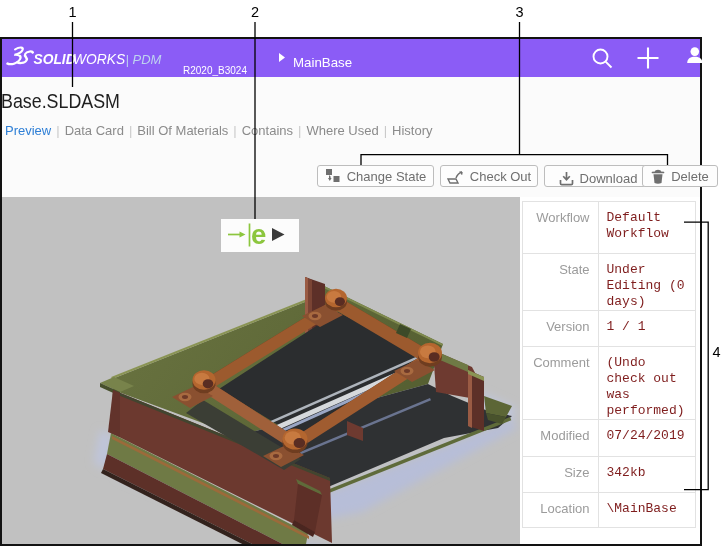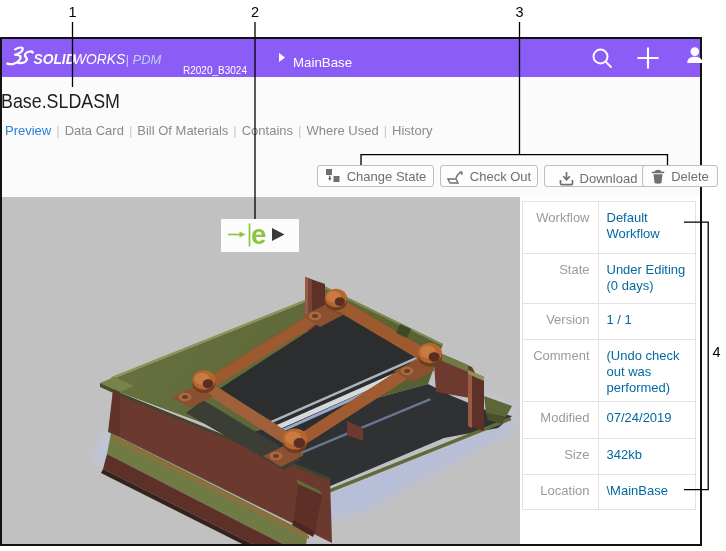--- a/index.html
+++ b/index.html
@@ -16,21 +16,21 @@
   #btns{position:absolute;left:0;top:126px;width:664px;height:24px;margin-left:16px;}
   .btn{position:absolute;top:0;height:22px;border:1px solid #bdbdbd;border-radius:3px;background:#fdfdfd;color:#6f6f6f;font-size:13px;display:flex;align-items:center;justify-content:center;}
   .btn svg{margin-right:6px;}
   #main{position:absolute;left:0;top:158px;width:698px;height:347px;background:#ffffff;}
   #gray{position:absolute;left:0;top:0;width:518px;height:347px;background:#c1c1c1;overflow:hidden;}
   #edrw{position:absolute;left:219px;top:22px;width:78px;height:33px;background:#fcfcfc;}
   #panel{position:absolute;left:518px;top:0;width:180px;height:347px;background:#ffffff;}
   table.info{position:absolute;left:1.5px;top:4px;border-collapse:collapse;table-layout:fixed;width:173px;}
   table.info td{border:1px solid #e2e2e2;vertical-align:top;font-size:13px;line-height:16px;padding:8px 8px 0 8px;}
   td.lbl{width:76px;text-align:right;color:#9b9b9b;}
-  td.val{width:97px;text-align:left;color:#0369a1;padding-left:7px;}
+  td.val{width:97px;text-align:left;color:#7f1d1d;padding-left:7px;font-family:Liberation Mono, monospace;}
   #callouts{position:absolute;left:0;top:0;width:726px;height:551px;pointer-events:none;}
 </style>
 </head>
 <body>
 <div id="stage">
   <div id="frame">
     <div id="hdr">
 
       <svg class="hico" style="left:4px;top:5px;" width="175" height="30" viewBox="0 0 175 30">
         <g transform="skewX(-14)" stroke="#ffffff" fill="none" stroke-linecap="round">

